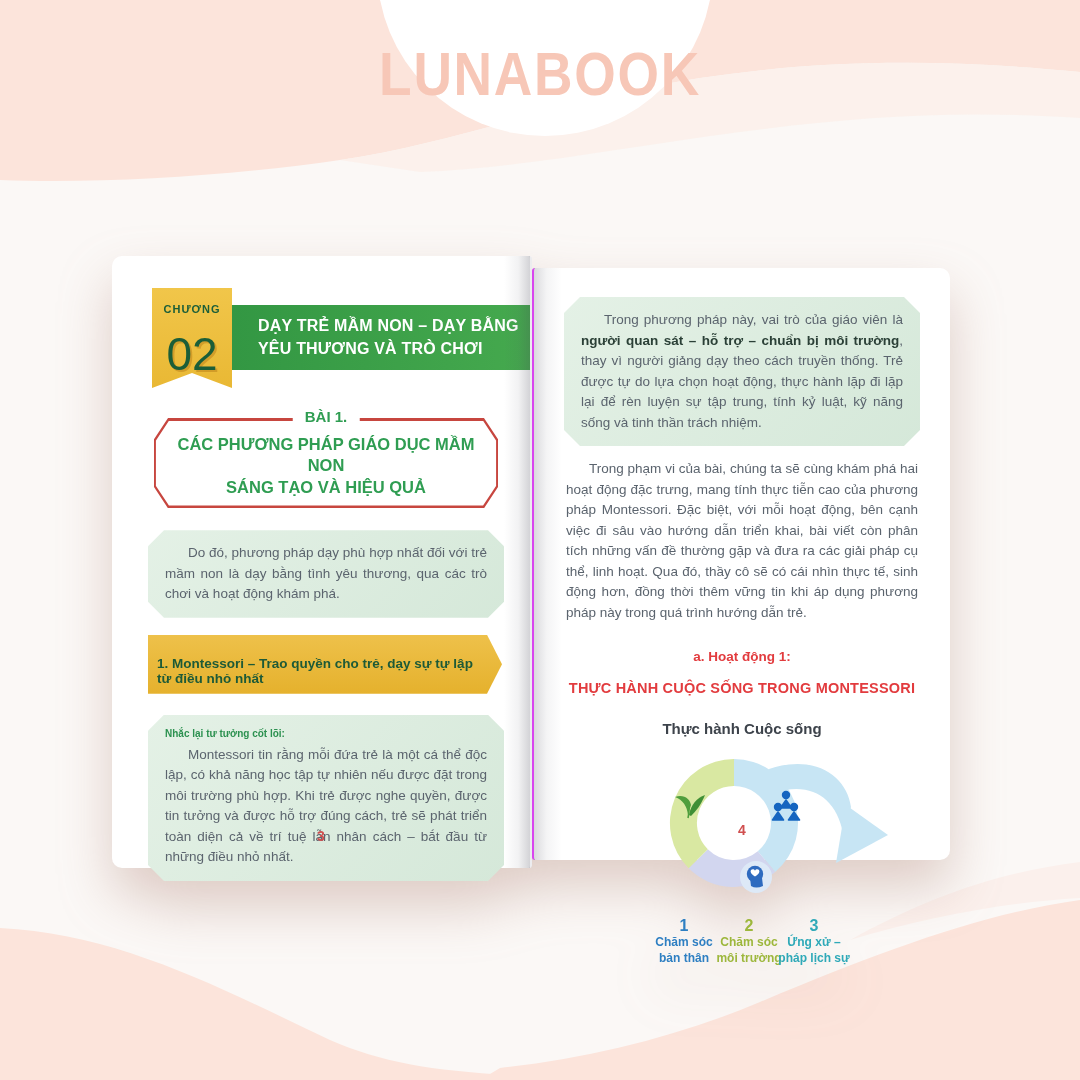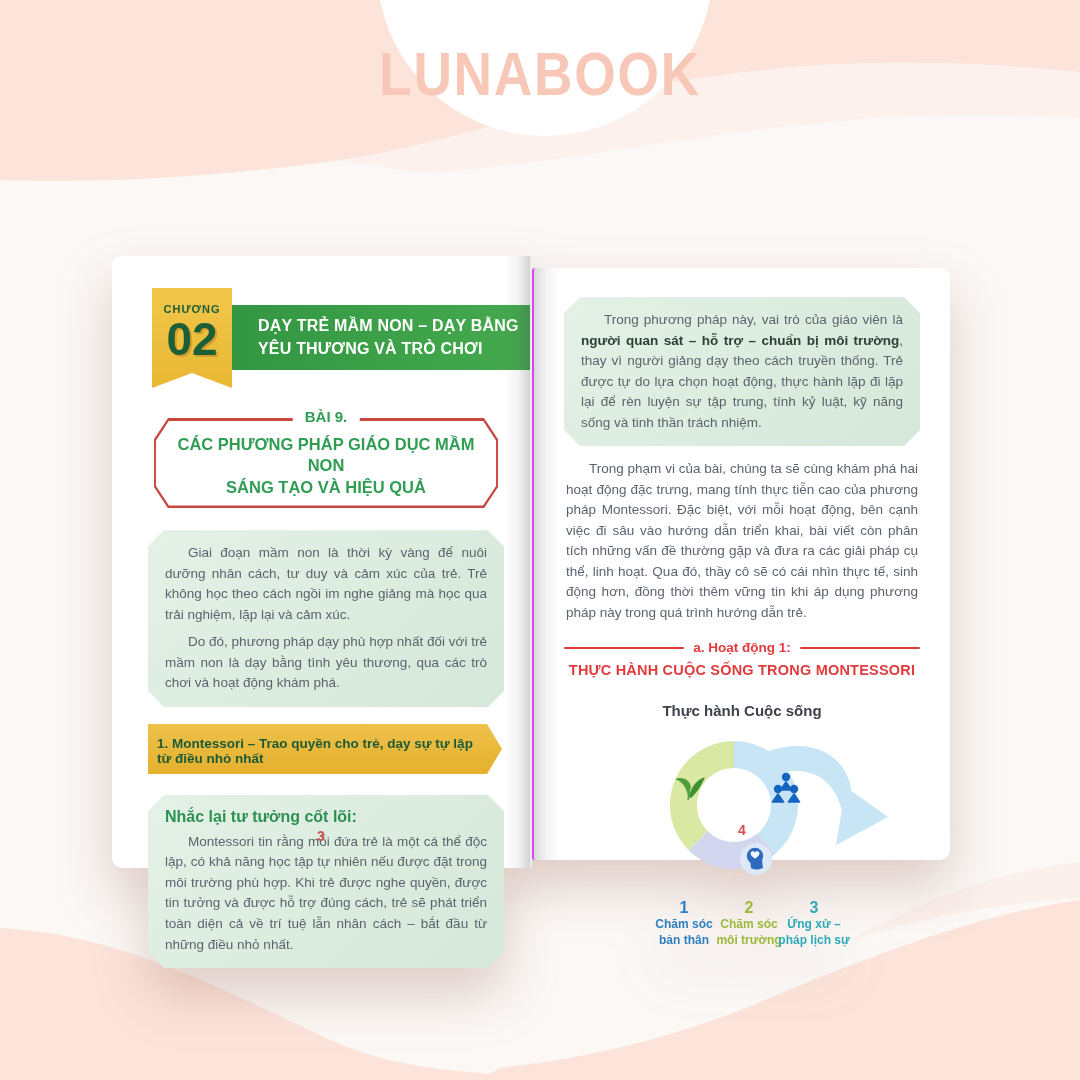--- a/index.html
+++ b/index.html
@@ -47,21 +47,21 @@
     display:flex;align-items:center;padding-left:106px;box-sizing:border-box;
     letter-spacing:0.2px;
   }
   .chapter-badge{
     position:absolute;left:0;top:-17px;width:80px;height:100px;
     background:linear-gradient(180deg,#f1c64a,#e9b834);
     clip-path:polygon(0 0,100% 0,100% 100%,50% 85%,0 100%);
     text-align:center;color:#1b5e38;z-index:2;
   }
   .chapter-badge-label{font-size:11px;font-weight:700;letter-spacing:1px;margin-top:15px;}
-  .chapter-badge-number{font-size:46px;font-weight:700;line-height:1.0;margin-top:1px;
+  .chapter-badge-number{font-size:46px;font-weight:400;line-height:1.0;margin-top:16px;
     text-shadow:2px 2px 0 rgba(180,120,20,0.45);}
   .lesson-box{position:relative;margin:48px 6px 0 6px;padding:10px 12px 10px;text-align:center;}
   .lesson-outline{position:absolute;inset:0;width:100%;height:100%;}
   .lesson-label{
     position:absolute;top:-10px;left:50%;transform:translateX(-50%);
     background:#fff;padding:0 12px;color:#2f9d52;font-weight:800;font-size:15px;white-space:nowrap;
   }
   .lesson-title{position:relative;color:#2f9d52;font-weight:800;font-size:16.5px;line-height:1.3;margin-top:6px;}
   .soft-box{
     background:linear-gradient(135deg,#e4f1e6,#d5e8d9);
@@ -71,32 +71,32 @@
   .intro-box{margin-top:22px;}
   .para{
     color:#5b646e;font-size:13.5px;line-height:1.52;text-align:justify;
     text-indent:1.7em;margin:0 0 7px 0;
   }
   .para:last-child{margin-bottom:0;}
   .section-banner{
     margin-top:17px;margin-right:2px;
     background:linear-gradient(180deg,#eec14a,#e5b12d);
     clip-path:polygon(0 0,calc(100% - 15px) 0,100% 50%,calc(100% - 15px) 100%,0 100%);
-    color:#1d5a37;font-weight:800;font-size:13.5px;padding:12px 22px 8px 9px;
+    color:#1d5a37;font-weight:800;font-size:13.5px;padding:21px 22px 8px 9px;
   }
   .core-box{margin-top:21px;}
-  .core-heading{color:#2c9150;font-weight:800;font-size:16px;margin:0 0 6px 0;}
+  .core-heading{color:#2c9150;font-weight:800;font-size:10px;margin:0 0 6px 0;}
   .page-num{
     position:absolute;bottom:24px;left:0;width:100%;text-align:center;
     color:#d04f4f;font-size:14px;font-weight:600;
   }
   
   .role-bold{color:#2b4037;font-weight:800;}
   .scope-wrap{margin-top:13px;padding:0 2px;}
-  .activity-heading{display:flex;align-items:center;gap:9px;margin-top:17px;}
+  .activity-heading{display:flex;align-items:center;gap:9px;margin-top:17px;flex-direction:column;}
   .rule{flex:1;height:2px;background:#e23b3e;border-radius:1px;}
   .activity-label{color:#e23b3e;font-weight:800;font-size:13.5px;white-space:nowrap;}
   .activity-title{text-align:center;color:#e23b3e;font-weight:800;font-size:14.5px;margin-top:7px;letter-spacing:0.2px;}
   .chart-title{text-align:center;color:#3d434b;font-weight:800;font-size:15px;line-height:1.4;margin-top:22px;}
   .donut-wrap{position:relative;width:358px;height:172px;margin-top:4px;}
   .chart-legend{position:relative;height:74px;margin-top:2px;}
   .legend-col{position:absolute;top:0;width:100px;text-align:center;}
   .legend-col .num{font-size:16px;font-weight:800;}
   .legend-col .lbl{font-size:12px;font-weight:700;line-height:1.3;}
   .lc-1{left:70px;color:#2e7fc2;}
@@ -130,27 +130,26 @@
       <div class="chapter-badge">
         <div class="chapter-badge-label">CHƯƠNG</div>
         <div class="chapter-badge-number">02</div>
       </div>
     </div>
 
     <div class="lesson-box">
       <svg class="lesson-outline" viewBox="0 0 358 62" preserveAspectRatio="none">
         <path d="M15,1 L343,1 L357,15 L357,47 L343,61 L15,61 L1,47 L1,15 Z" fill="none" stroke="#c7463f" stroke-width="2"></path>
       </svg>
-      <div class="lesson-label">BÀI 9.</div>
+      <div class="lesson-label">BÀI 1.</div>
       <div class="lesson-title pre">CÁC PHƯƠNG PHÁP GIÁO DỤC MẦM NON
 SÁNG TẠO VÀ HIỆU QUẢ</div>
     </div>
 
     <div class="soft-box intro-box">
-      <p class="para">Giai đoạn mầm non là thời kỳ vàng để nuôi dưỡng nhân cách, tư duy và cảm xúc của trẻ. Trẻ không học theo cách ngồi im nghe giảng mà học qua trải nghiệm, lặp lại và cảm xúc.</p>
       <p class="para">Do đó, phương pháp dạy phù hợp nhất đối với trẻ mầm non là dạy bằng tình yêu thương, qua các trò chơi và hoạt động khám phá.</p>
     </div>
 
     <div class="section-banner">1. Montessori – Trao quyền cho trẻ, dạy sự tự lập từ điều nhỏ nhất</div>
 
     <div class="soft-box core-box">
       <p class="core-heading">Nhắc lại tư tưởng cốt lõi:</p>
       <p class="para">Montessori tin rằng mỗi đứa trẻ là một cá thể độc lập, có khả năng học tập tự nhiên nếu được đặt trong môi trường phù hợp. Khi trẻ được nghe quyền, được tin tưởng và được hỗ trợ đúng cách, trẻ sẽ phát triển toàn diện cả về trí tuệ lẫn nhân cách – bắt đầu từ những điều nhỏ nhất.</p>
     </div>
 

